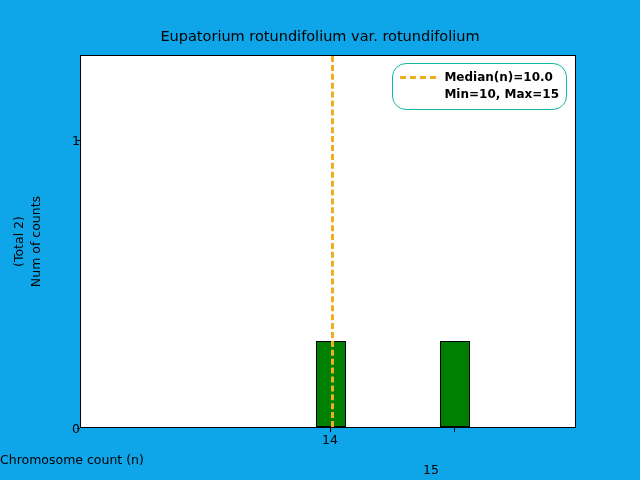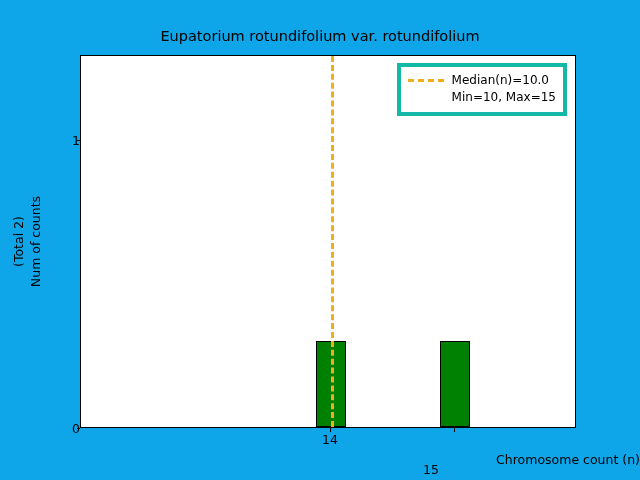--- a/index.html
+++ b/index.html
@@ -93,21 +93,21 @@
     height: 3.5px;
     width: 0;
     border-left: 1.1px solid #000000;
   }
   
   #xlabel {
     position: absolute;
     left: 0;
     top: 452px;
     width: 640px;
-    text-align: right;
+    text-align: left;
     font-size: 12.5px;
   }
   #ylabel-group {
     position: absolute;
     left: 0;
     top: 0;
     width: 640px;
     height: 480px;
     pointer-events: none;
   }
@@ -117,27 +117,28 @@
     transform: rotate(-90deg);
     font-size: 12.5px;
     white-space: nowrap;
     text-align: center;
   }
   
   #legend {
     position: absolute;
     right: 8px;
     top: 7px;
-    border: 4px solid #14b8a6;
+    border: 1px solid #14b8a6;
     background: #ffffff;
-    border-radius: 0;
+    border-radius: 14px;
     padding: 5px 7px 6px 7px;
     font-size: 12px;
     line-height: 17px;
     box-sizing: border-box;
+    font-weight: bold;
   }
   .legend-row {
     display: flex;
     align-items: center;
     white-space: nowrap;
   }
   .legend-swatch {
     width: 36px;
     height: 0;
     border-top: 3px dashed #f0ad1e;

